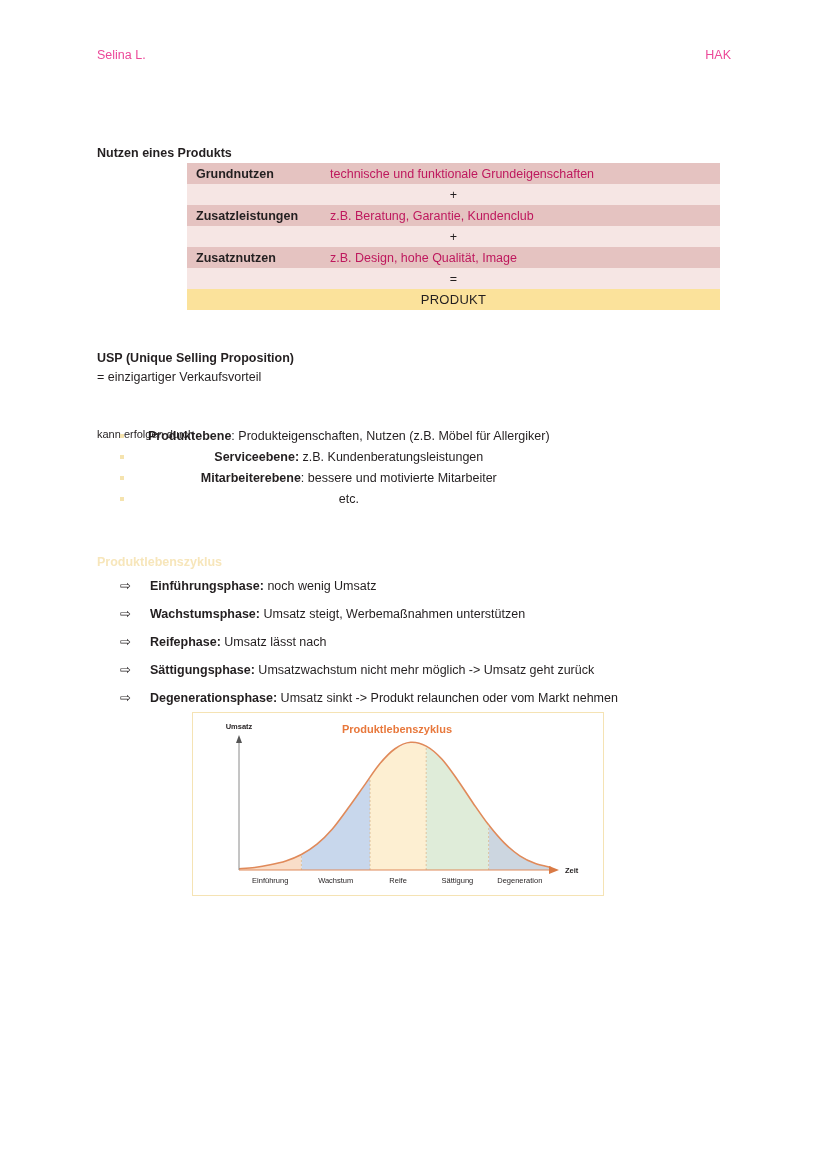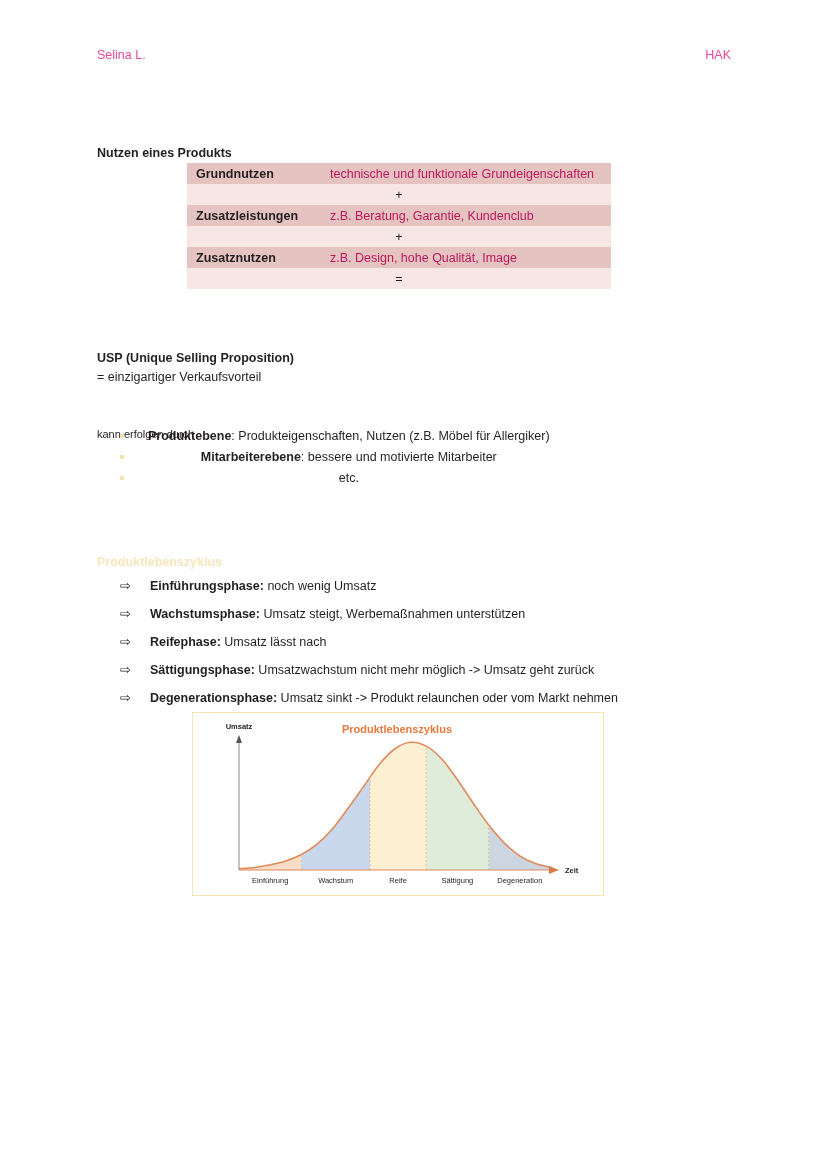--- a/index.html
+++ b/index.html
@@ -53,21 +53,21 @@
     font-weight: bold;
     color: #231f20;
   }
   .lbl-nutzen { top: 146px; }
 
   
   .benefit-table {
     position: absolute;
     top: 163px;
     left: 187px;
-    width: 424px;
+    width: 533px;
     border-collapse: collapse;
     font-size: 12.5px;
   }
   .benefit-table td {
     padding: 0;
     height: 21px;
     vertical-align: middle;
   }
   .row-dark td { background: #e5c3c1; }
   .row-light td { background: #f6e6e4; }
@@ -236,31 +236,38 @@
       <tr class="row-light">
         <td class="cell-op" colspan="2">+</td>
       </tr>
       <tr class="row-dark">
         <td class="cell-term">Zusatznutzen</td>
         <td class="cell-desc">z.B. Design, hohe Qualität, Image</td>
       </tr>
       <tr class="row-light">
         <td class="cell-op" colspan="2">=</td>
       </tr>
+      <tr class="row-product">
+        <td class="cell-product" colspan="2">PRODUKT</td>
+      </tr>
     </tbody>
   </table>
 
   <div class="usp-title">USP (Unique Selling Proposition)</div>
   <div class="usp-sub">= einzigartiger Verkaufsvorteil</div>
   <div class="usp-lead">kann erfolgen durch</div>
 
   <ul class="usp-list">
     <li>
       <span class="sq-bullet"></span>
       <span class="b">Produktebene</span><span>: </span><span>Produkteigenschaften, Nutzen (z.B. Möbel für Allergiker)</span>
+    </li>
+    <li>
+      <span class="sq-bullet"></span>
+      <span class="b">Serviceebene:</span><span> </span><span>z.B. Kundenberatungsleistungen</span>
     </li>
     <li>
       <span class="sq-bullet"></span>
       <span class="b">Mitarbeiterebene</span><span>: </span><span>bessere und motivierte Mitarbeiter</span>
     </li>
     <li>
       <span class="sq-bullet"></span>
       <span class="b"></span><span></span><span>etc.</span>
     </li>
   </ul>

